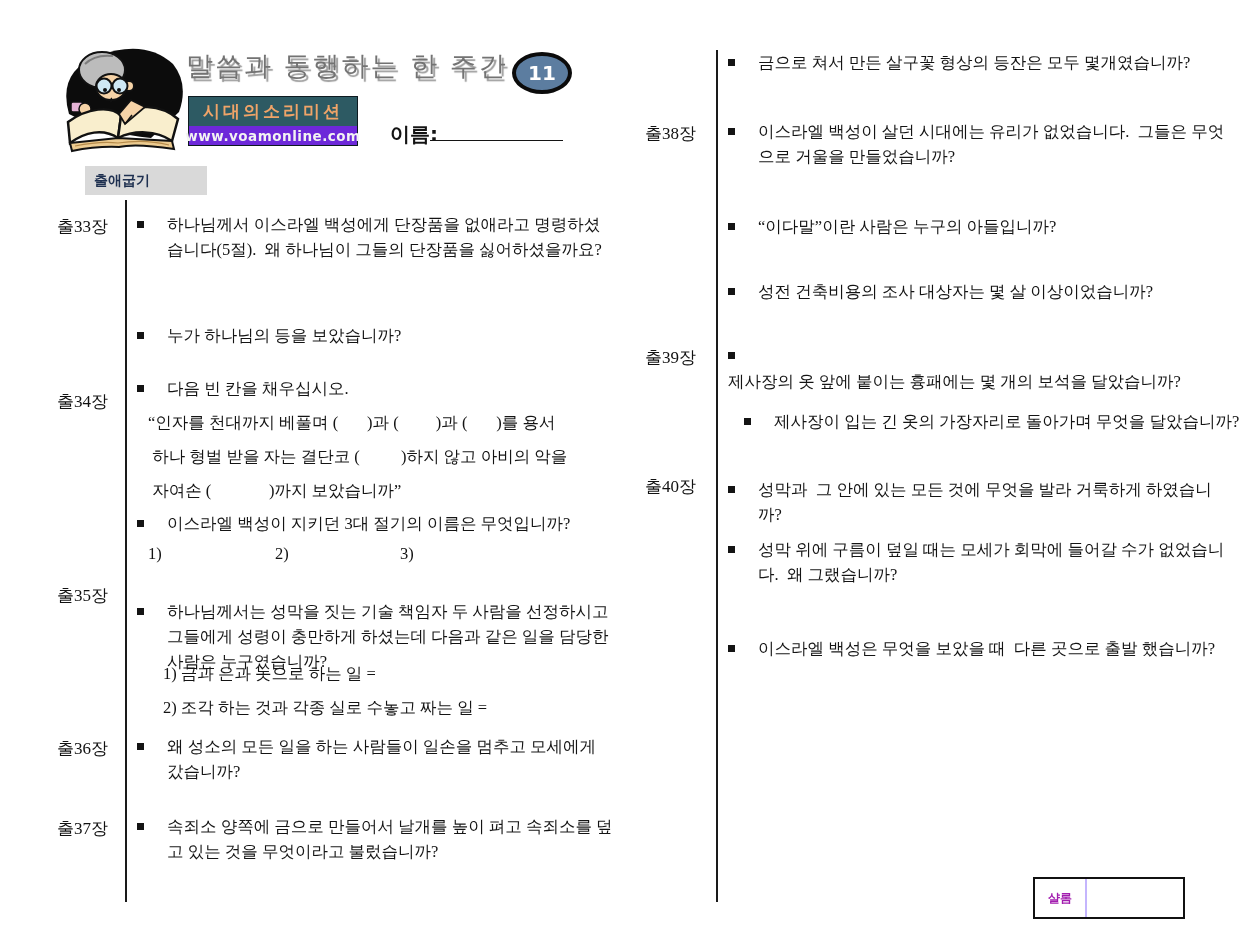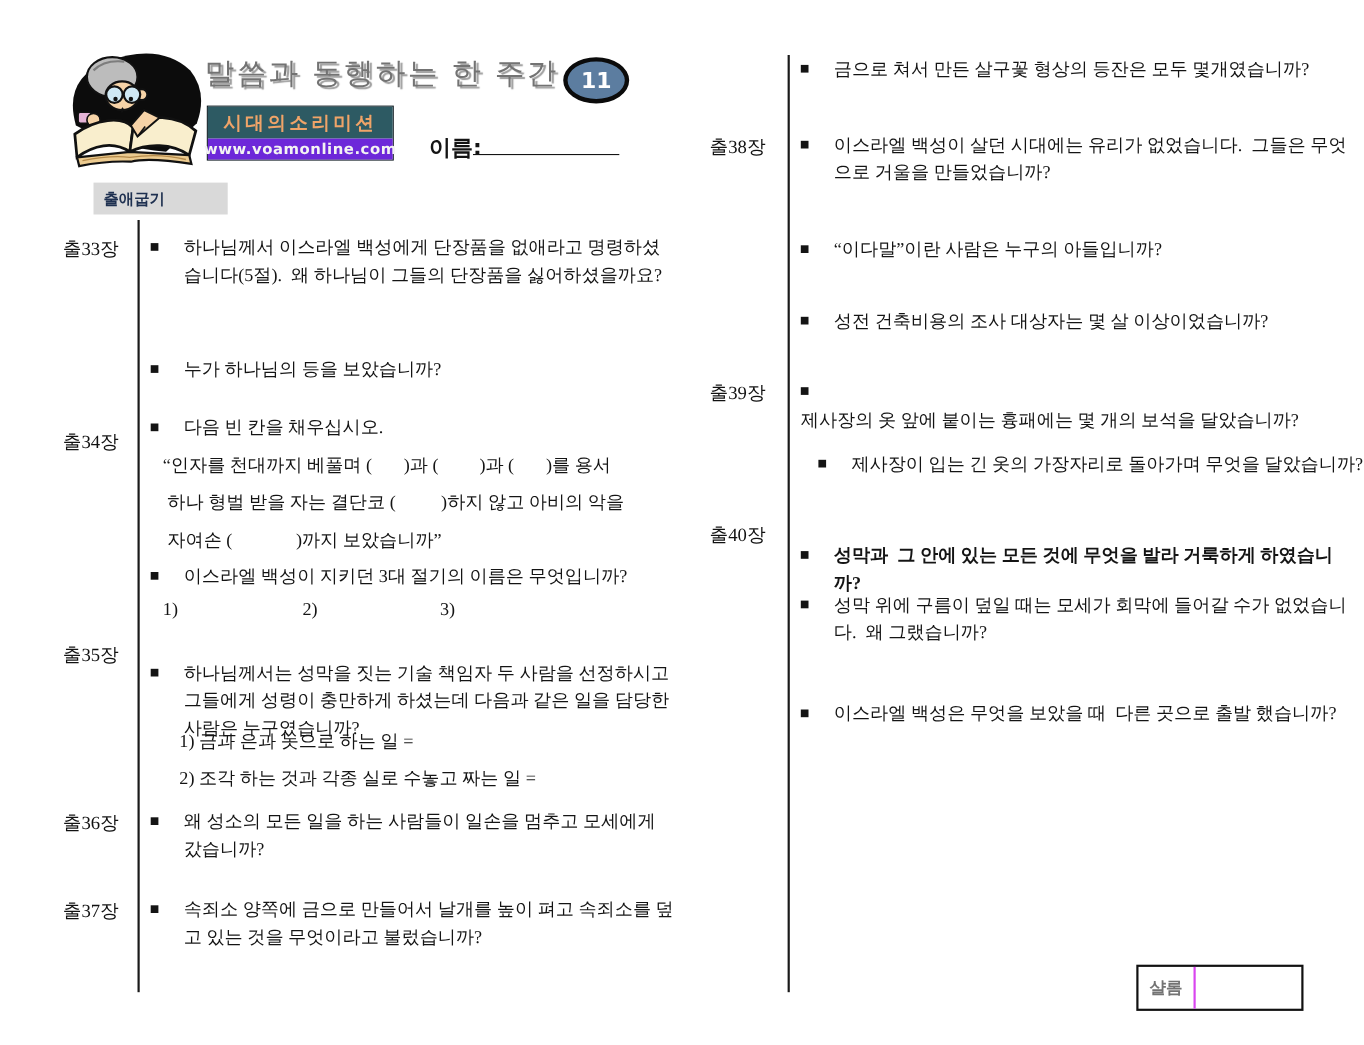--- a/index.html
+++ b/index.html
@@ -62,22 +62,22 @@
   }
   .ref-line{text-align:right;font-size:16.5px;line-height:25px;}
   .quote-line{font-size:16.5px;line-height:34px;white-space:pre-wrap;}
   .num{font-size:16.5px;}
   .sub-item{font-size:16.5px;white-space:pre-wrap;}
   
   .shalom-table{
     left:1033px;top:877px;border:2px solid #111111;display:flex;height:38px;box-sizing:content-box;
   }
   .shalom-cell{
-    width:50px;border-right:2px solid #d946ef;display:flex;align-items:center;justify-content:center;
-    font-family:"DejaVu Sans",sans-serif;font-size:15px;font-weight:bold;color:#737373;
+    width:50px;border-right:2px solid #c4b5fd;display:flex;align-items:center;justify-content:center;
+    font-family:"DejaVu Sans",sans-serif;font-size:12px;font-weight:bold;color:#a21caf;
   }
   .shalom-blank{width:96px;}
 </style>
 </head>
 <body>
 
 <div class="abs" style="left:55px;top:42px;width:135px;height:112px;">
   <svg width="135" height="112" viewBox="0 0 135 112">
     <path d="M14,72 Q2,30 42,14 Q90,-4 118,22 Q134,42 124,70 L96,96 Q52,92 14,72 Z" fill="#0c0c0c"></path>
     <rect x="16" y="60" width="12" height="10" rx="2" fill="#e5b3d6" stroke="#111" stroke-width="1.5"></rect>
@@ -190,21 +190,21 @@
 <div class="abs q" style="left:728px;top:343px;width:502px;flex-direction:column;">
   <span class="bullet"></span>
   <span class="q-text">제사장의 옷 앞에 붙이는 흉패에는 몇 개의 보석을 달았습니까?</span>
 </div>
 <div class="abs q" style="left:744px;top:409px;width:502px;">
   <span class="bullet"></span>
   <span class="q-text">제사장이 입는 긴 옷의 가장자리로 돌아가며 무엇을 달았습니까?</span>
 </div>
 
 <div class="abs chapter" style="left:645px;top:475px;">출40장</div>
-<div class="abs q" style="left:728px;top:492px;width:502px;font-weight:bold;">
+<div class="abs q" style="left:728px;top:477px;width:502px;">
   <span class="bullet"></span>
   <span class="q-text">성막과  그 안에 있는 모든 것에 무엇을 발라 거룩하게 하였습니까?</span>
 </div>
 <div class="abs q" style="left:728px;top:537px;width:502px;">
   <span class="bullet"></span>
   <span class="q-text">성막 위에 구름이 덮일 때는 모세가 회막에 들어갈 수가 없었습니다.  왜 그랬습니까?</span>
 </div>
 <div class="abs q" style="left:728px;top:636px;width:502px;">
   <span class="bullet"></span>
   <span class="q-text">이스라엘 백성은 무엇을 보았을 때  다른 곳으로 출발 했습니까?</span>

